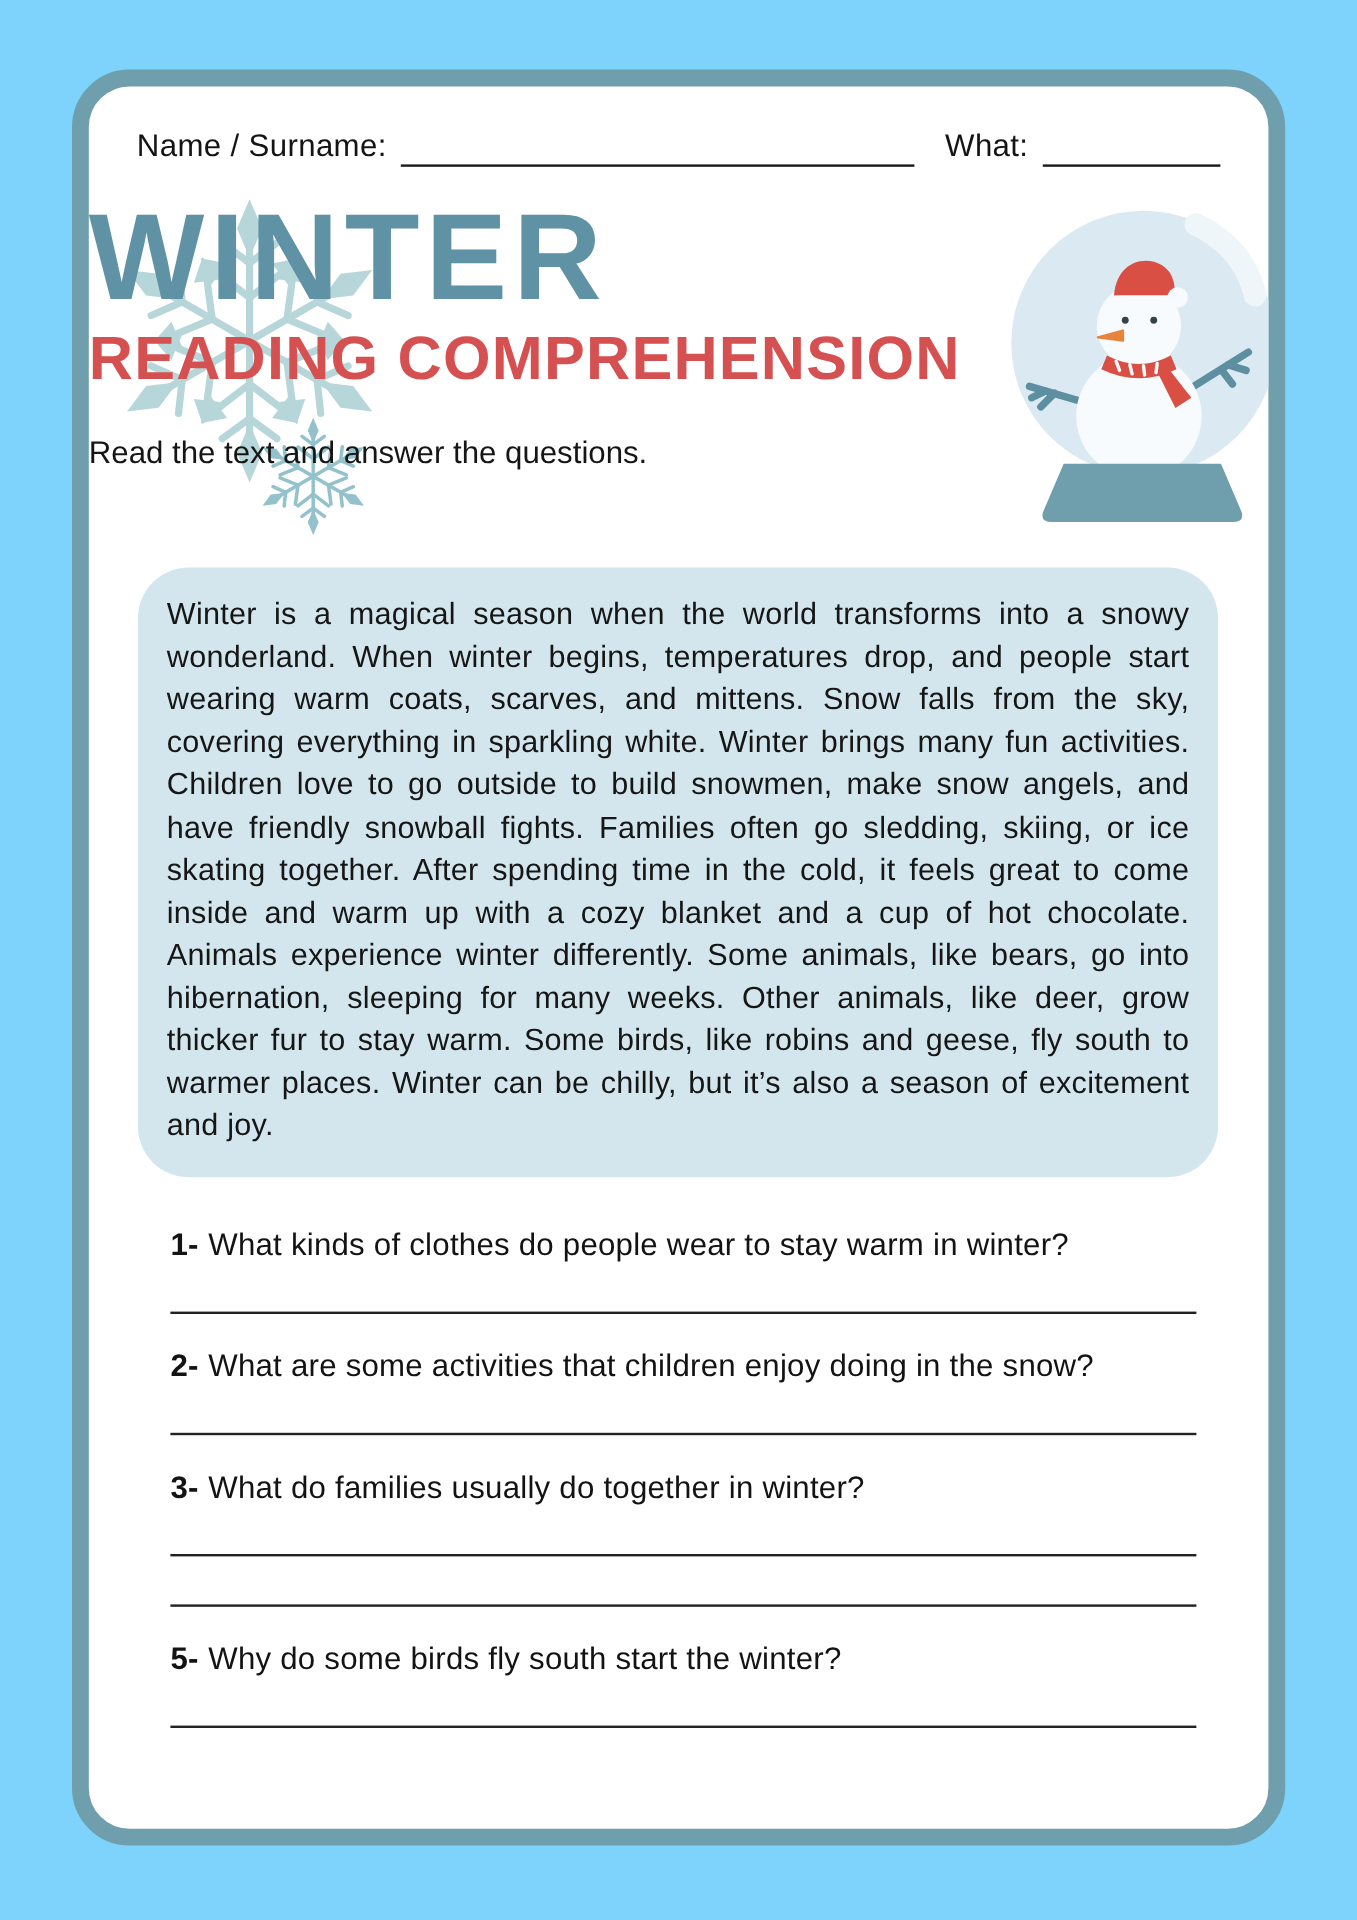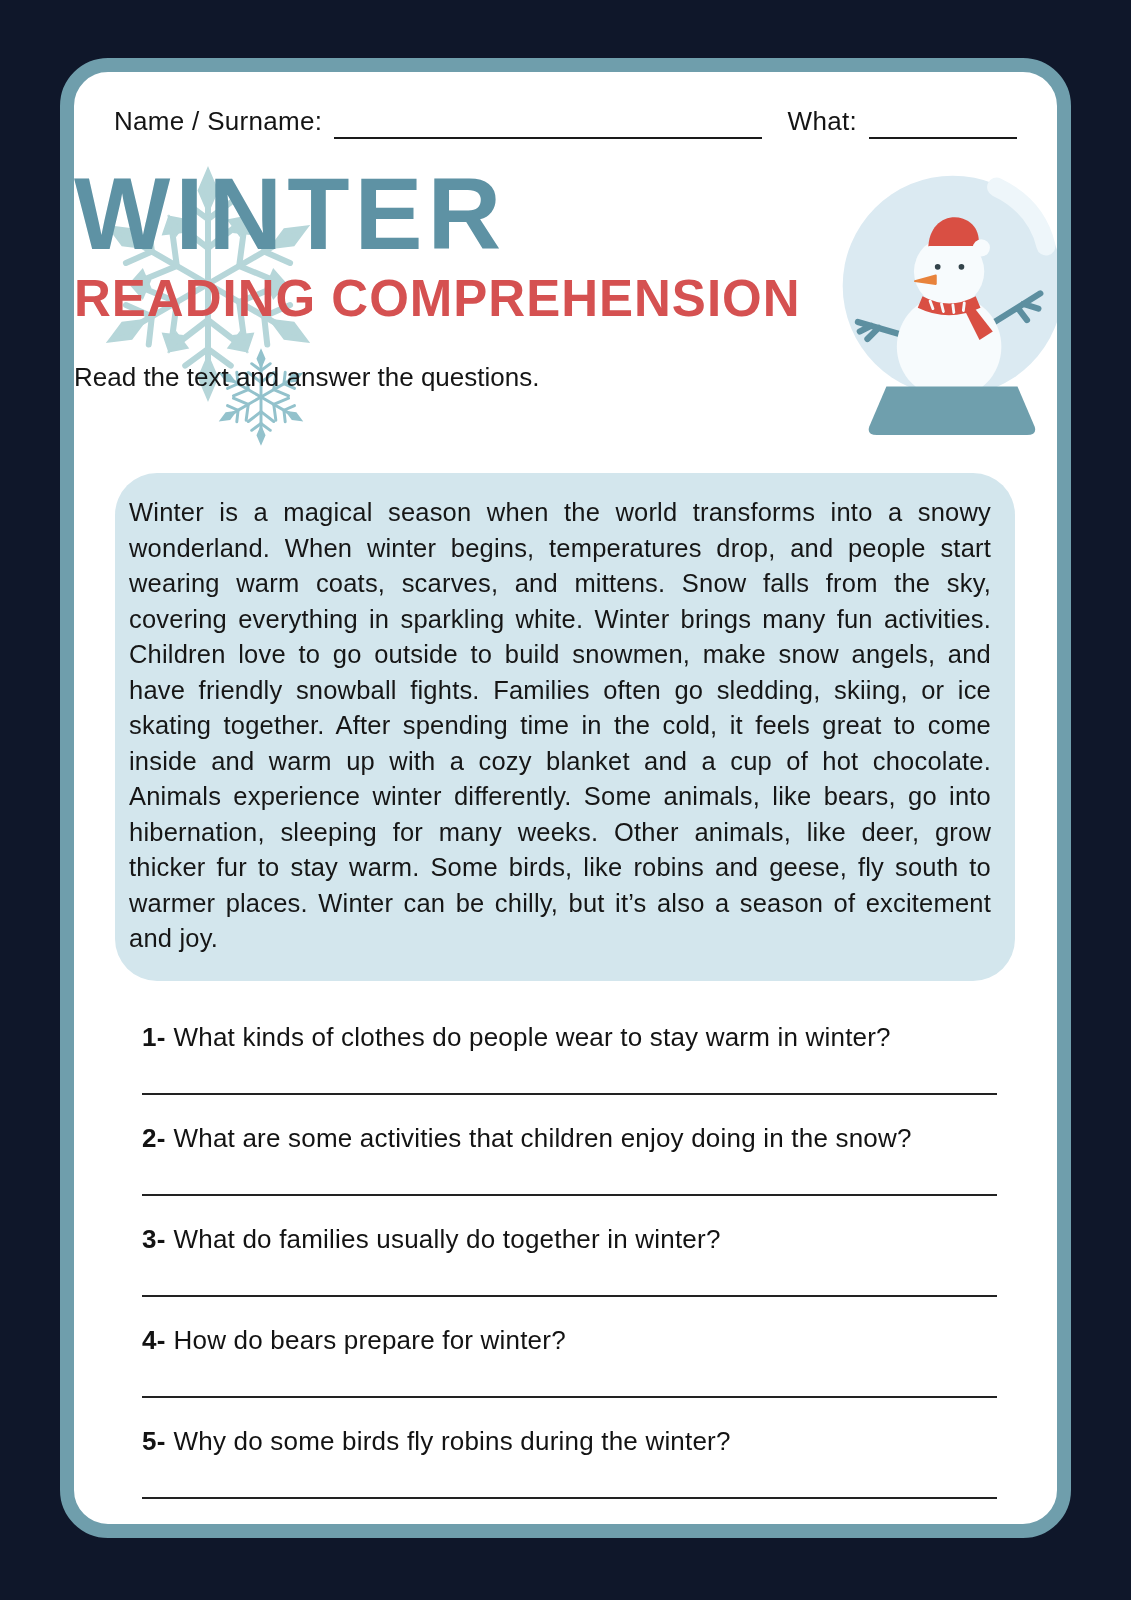--- a/index.html
+++ b/index.html
@@ -1,17 +1,17 @@
 <!DOCTYPE html>
 <html><head>
 <meta charset="utf-8">
 <style>
   * { margin:0; padding:0; box-sizing:border-box; }
   body { font-family:"Liberation Sans", sans-serif; }
-  .page { position:relative; width:1131px; height:1600px; background:#0f172a; overflow:hidden; }
+  .page { position:relative; width:1131px; height:1600px; background:#7dd3fc; overflow:hidden; }
   .card {
     position:absolute; left:60px; top:58px; width:1011px; height:1480px;
     background:#ffffff; border:14px solid #6f9eac; border-radius:48px; overflow:hidden;
   }
   .name-row {
     display:flex; align-items:flex-end; margin:34px 40px 0 40px;
     font-size:26px; color:#141414; letter-spacing:0.3px;
   }
   .label { white-space:nowrap; padding-bottom:2px; }
   .writing-line { border-bottom:2.5px solid #1a1a1a; height:32px; }
@@ -25,21 +25,21 @@
   .subtitle {
     margin-top:4px; font-size:51px; font-weight:800; color:#d55151; letter-spacing:1px;
   }
   .instruction { margin-top:34px; font-size:26px; color:#151515; }
   .flake { position:absolute; pointer-events:none; }
   .flake-large { left:14px; top:92px; width:240px; height:240px; }
   .flake-small { left:138px; top:276px; width:98px; height:98px; }
   .globe { position:absolute; right:-8px; top:92px; width:228px; height:276px; }
   .passage-box {
     margin:80px 42px 0 41px; background:#d3e6ed; border-radius:42px;
-    padding:22px 24px 24px 14px;
+    padding:22px 24px 24px 24px;
   }
   .passage-text {
     font-size:25.5px; line-height:35.5px; color:#161616;
     text-align:justify; letter-spacing:0.2px;
   }
   .questions { margin:40px 60px 0 68px; }
   .question { margin-bottom:27px;margin-top:15px; }
   .q-text { font-size:26px; color:#131313; line-height:32px; letter-spacing:0.2px; }
   .q-num { font-weight:800; margin-right:8px; }
   .answer-line { border-bottom:2.5px solid #222222; margin-top:40px; height:2px; }
@@ -137,24 +137,23 @@
         <p class="q-text"><span class="q-num">2-</span><span>What are some activities that children enjoy doing in the snow?</span></p>
         <div class="answer-line"></div>
       </div>
 
       <div class="question">
         <p class="q-text"><span class="q-num">3-</span><span>What do families usually do together in winter?</span></p>
         <div class="answer-line"></div>
       </div>
 
       <div class="question">
-        <p class="q-text"><span class="q-num">4-</span><span>How do bears prepare for winter?</span></p>
         <div class="answer-line"></div>
       </div>
 
       <div class="question">
-        <p class="q-text"><span class="q-num">5-</span><span>Why do some birds fly robins during the winter?</span></p>
+        <p class="q-text"><span class="q-num">5-</span><span>Why do some birds fly south start the winter?</span></p>
         <div class="answer-line"></div>
       </div>
 
     </div>
   </div>
 </div>
 
 </body></html>

